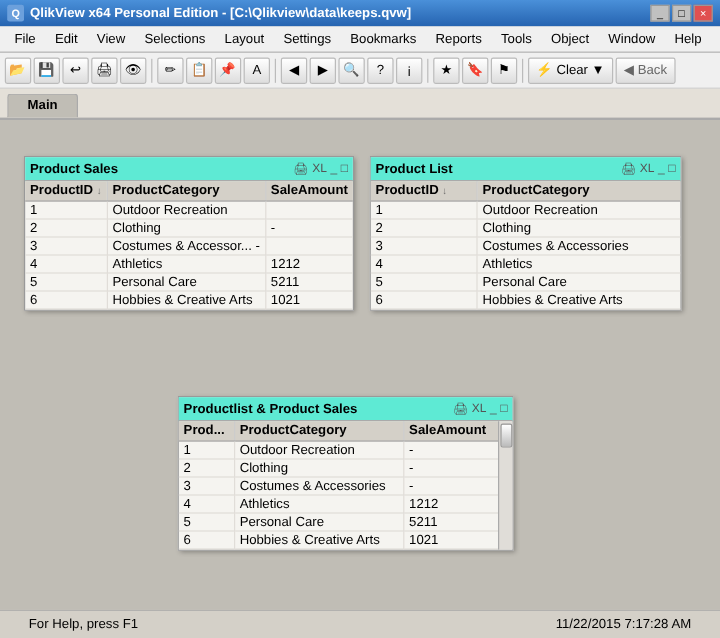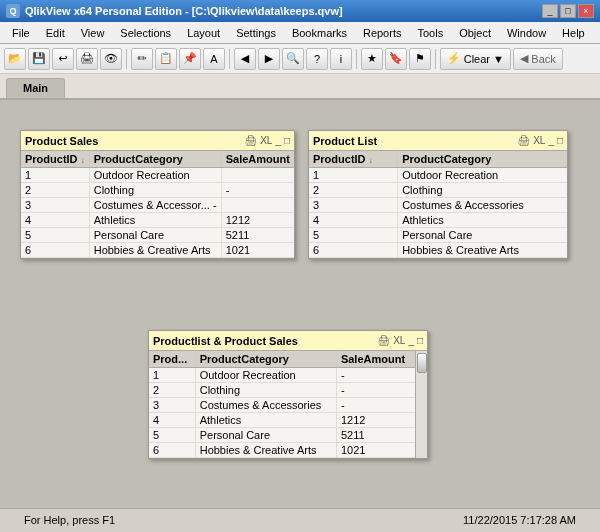--- a/index.html
+++ b/index.html
@@ -163,21 +163,21 @@
     }
 
     
     .data-panel {
       position: absolute;
       background: #f5f4f0;
       border: 1px solid #999;
       box-shadow: 2px 2px 4px rgba(0,0,0,0.3);
     }
     .panel-header {
-      background: #fef9c3;
+      background: #5eead4;
       border-bottom: 1px solid #aaa;
       padding: 2px 4px;
       display: flex;
       align-items: center;
       justify-content: space-between;
       height: 20px;
     }
     .panel-title {
       font-size: 11px;
       font-weight: bold;

